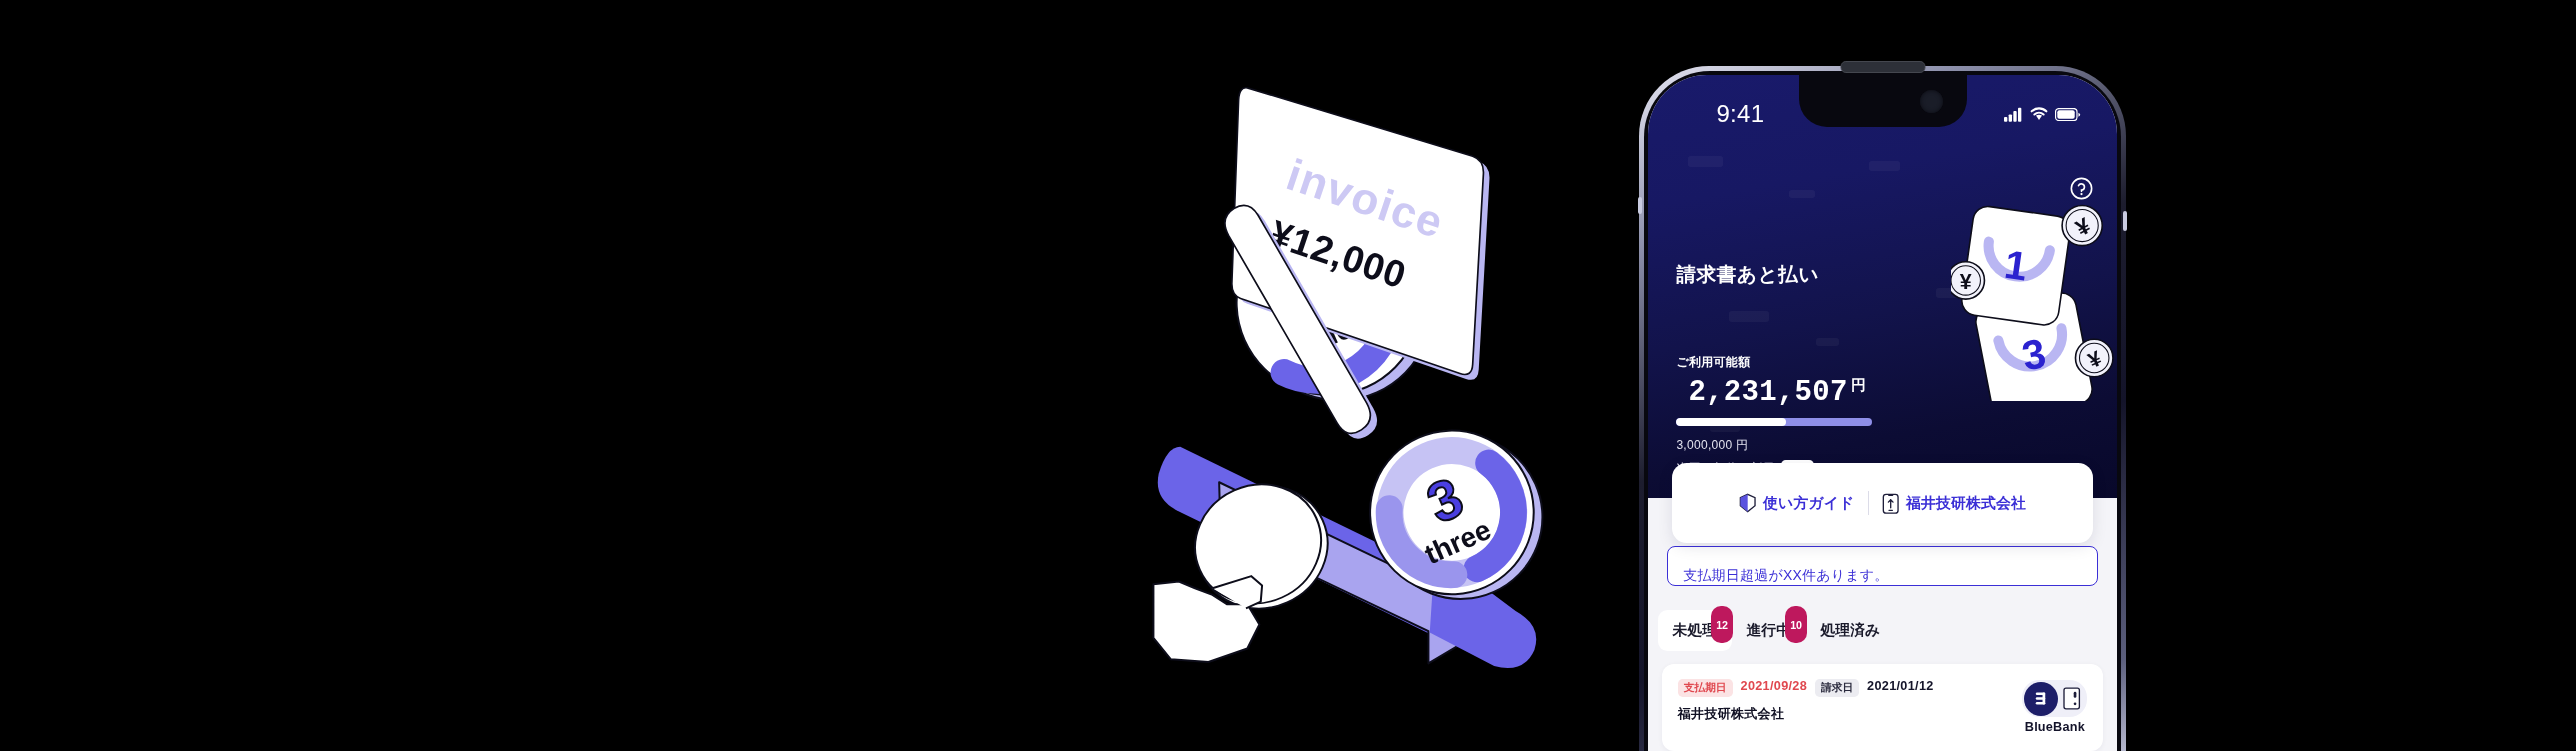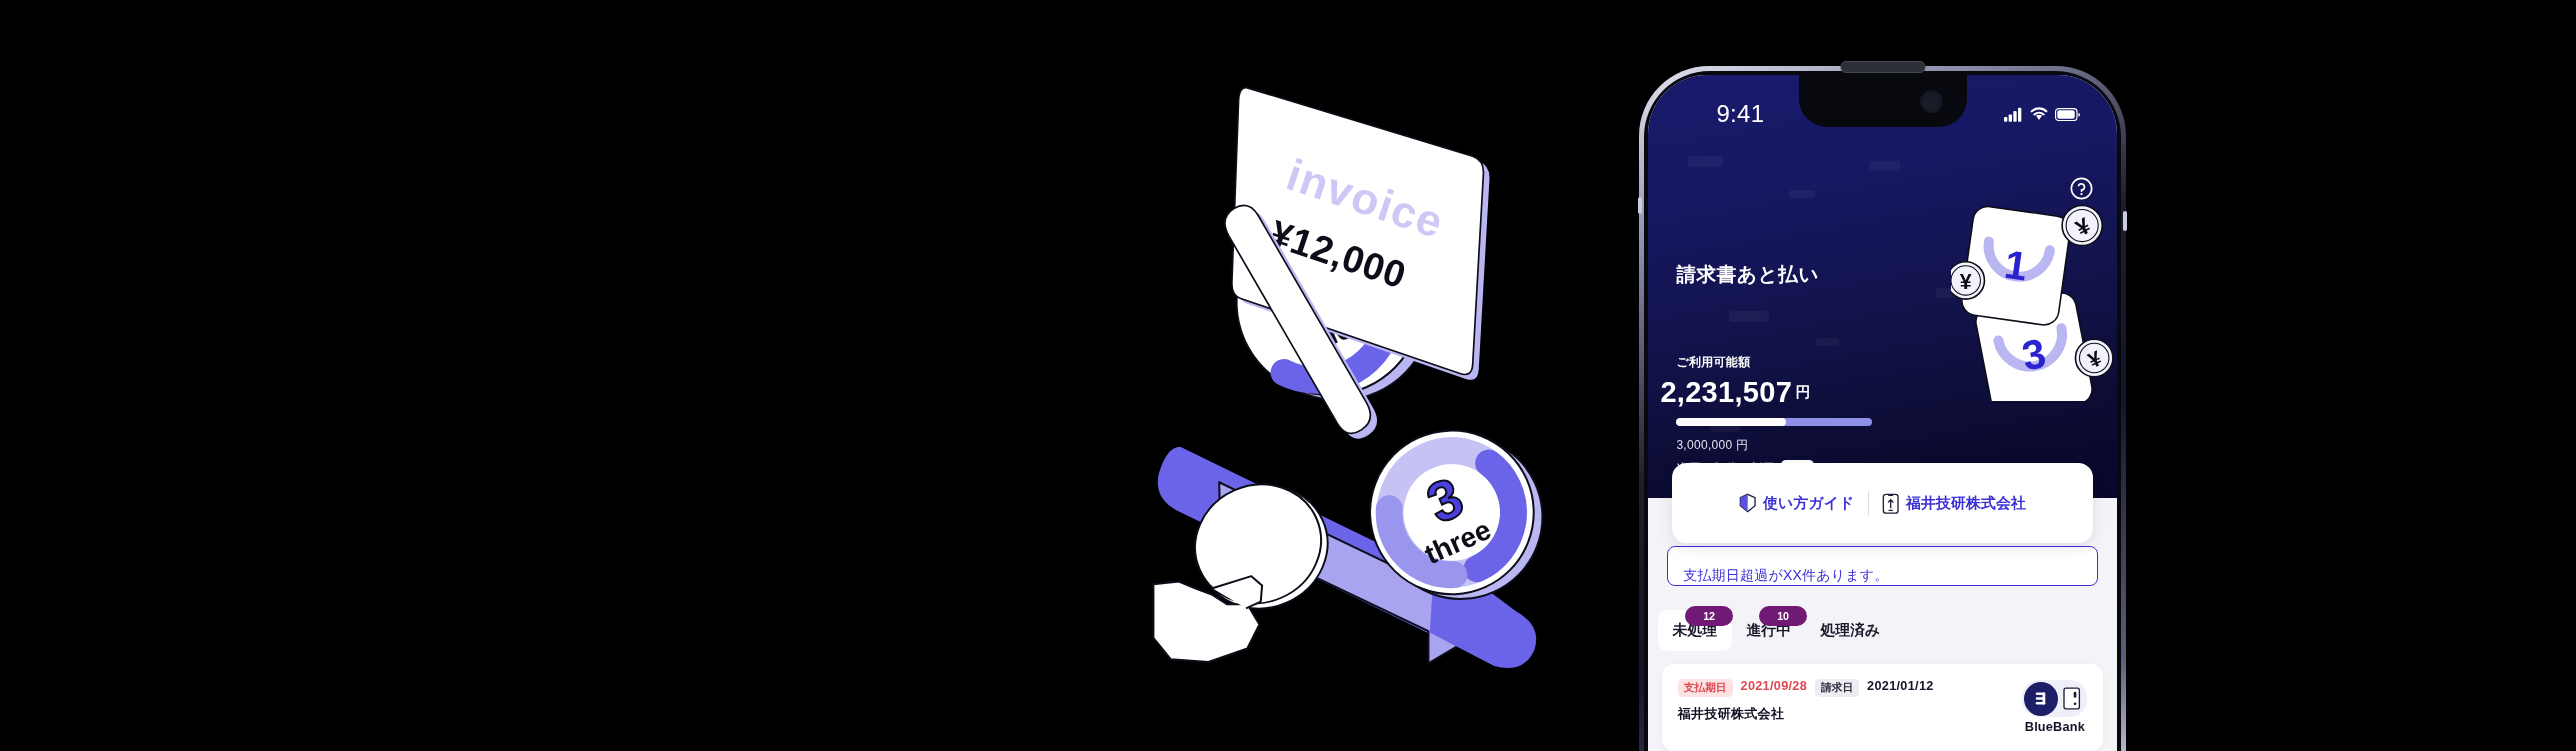--- a/index.html
+++ b/index.html
@@ -169,25 +169,26 @@
     position: absolute;
     left: 28px;
     top: 279px;
     font-size: 12px;
     color: #ffffff;
     font-weight: 600;
     letter-spacing: 0.3px;
   }
   .hero-amount {
     position: absolute;
-    left: 12px;
+    left: 40px;
     top: 301px;
     color: #ffffff;
     display: flex;
-    align-items: center;
+    align-items: flex-start;
+    font-family: Liberation Mono, monospace;
   }
   .hero-amount .num {
     font-size: 29px;
     font-weight: bold;
     letter-spacing: 0.3px;
   }
   .hero-amount .unit {
     font-size: 14.8px;
     font-weight: 600;
     margin-left: 3.4px;
@@ -326,31 +327,31 @@
     white-space: nowrap;
   }
   .tab.active {
     background: #ffffff;
   }
   .tab .badge {
     position: absolute;
     top: -4px;
     right: -1.3px;
     min-width: 20px;
-    height: 20px;
+    height: 37px;
     border-radius: 10px;
-    background: #701a75;
+    background: #be185d;
     color: #fff;
     font-size: 10.7px;
     font-weight: bold;
     display: flex;
     align-items: center;
     justify-content: center;
     box-sizing: border-box;
-    padding: 0 18px;
+    padding: 0 5px;
   }
 
   .inv-list {
     position: absolute;
     left: 13.4px;
     right: 13.4px;
     top: 166px;
     bottom: 0;
   }
   .inv-card {

